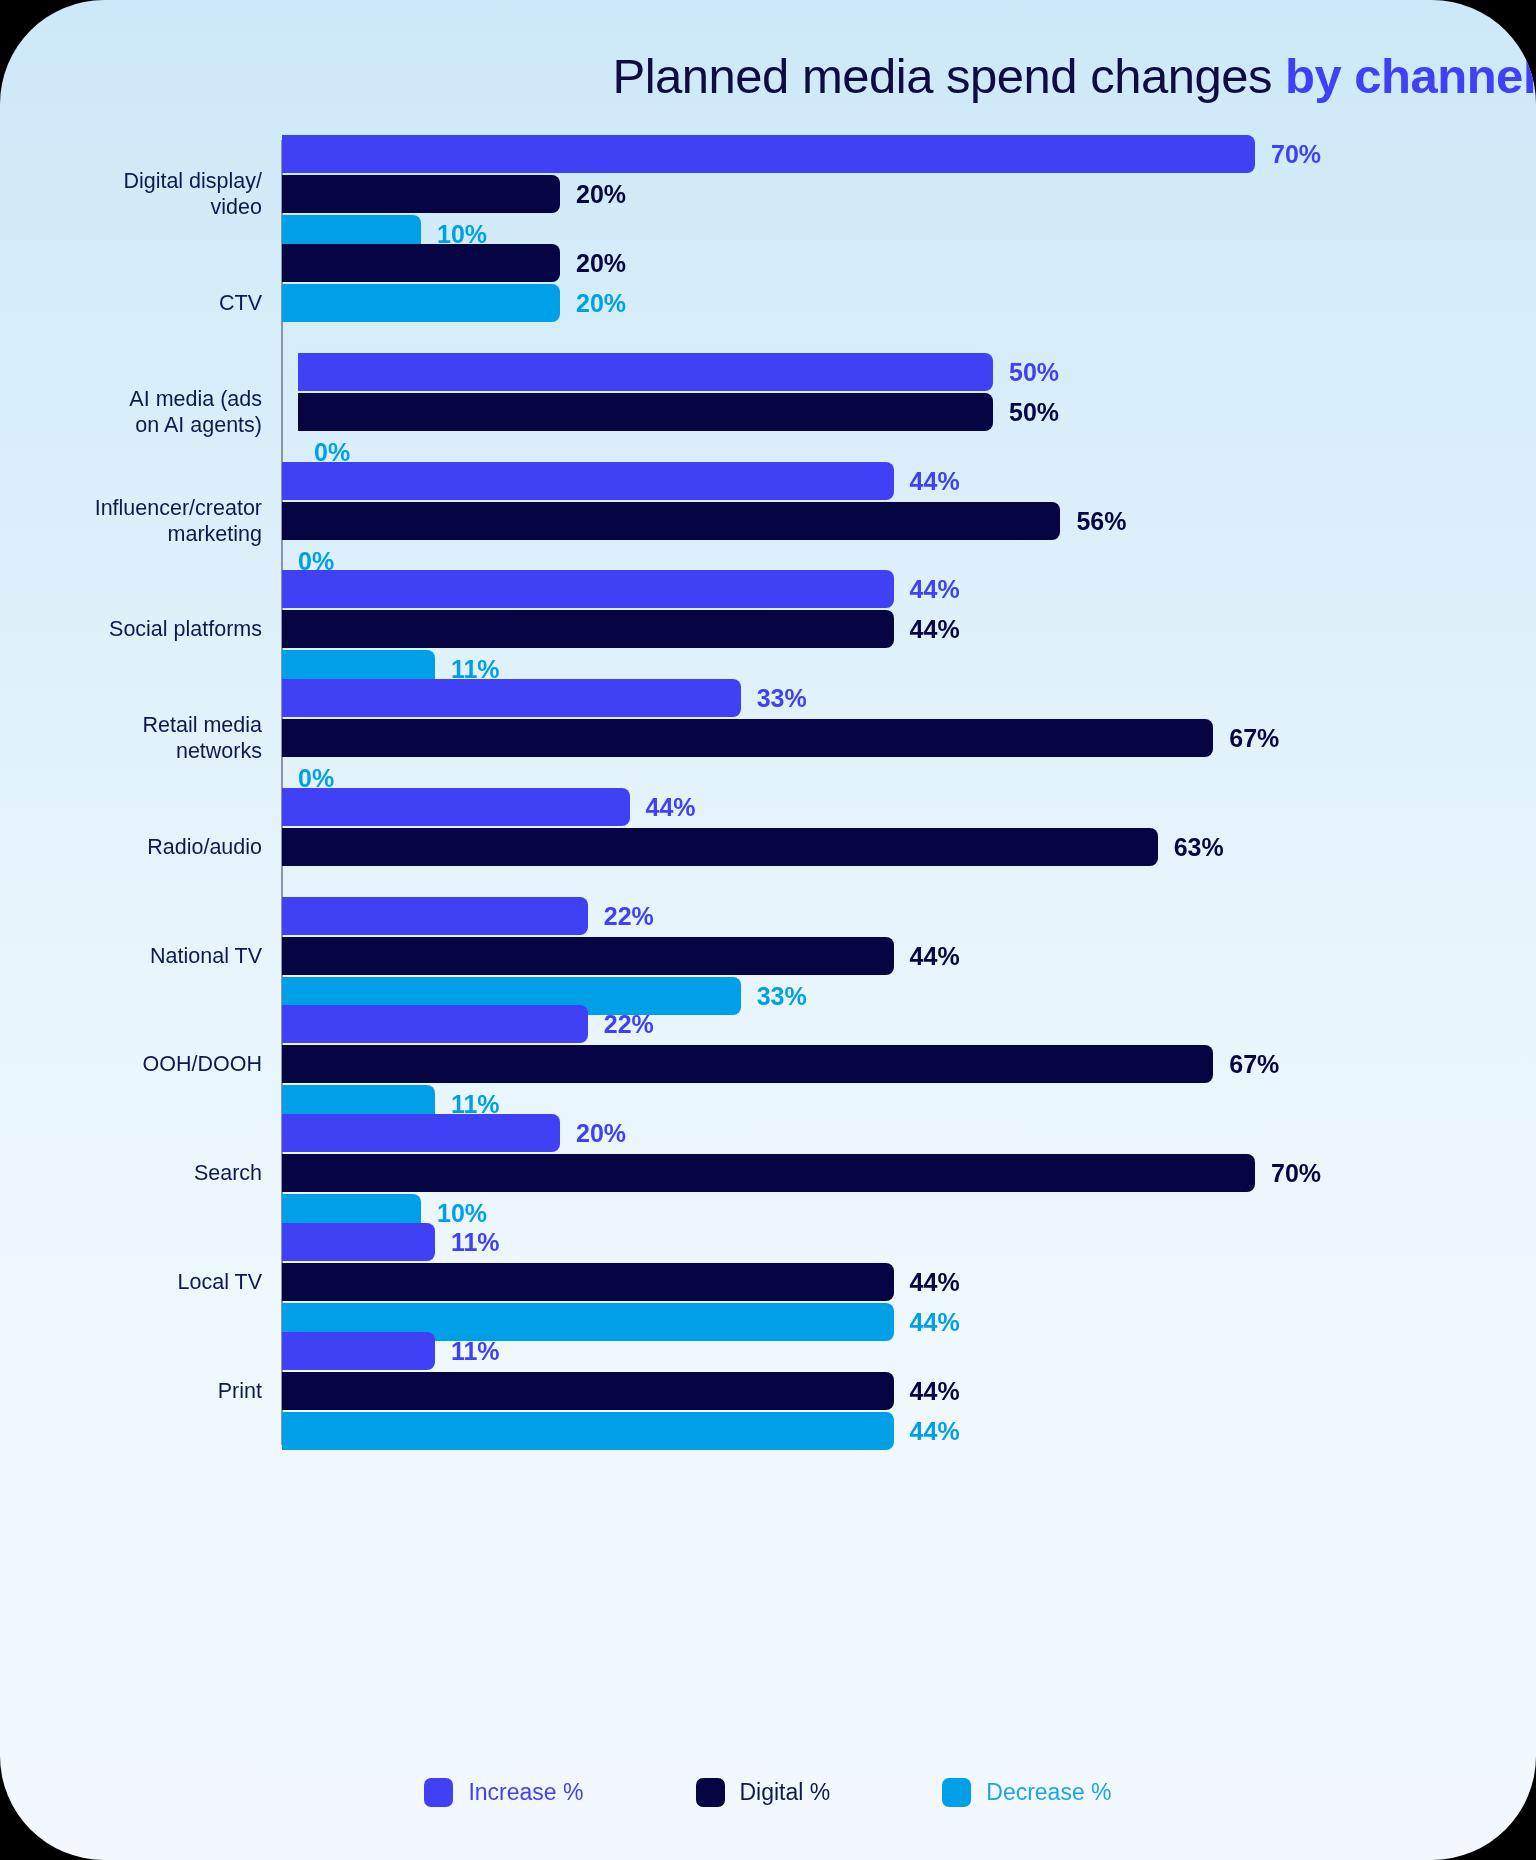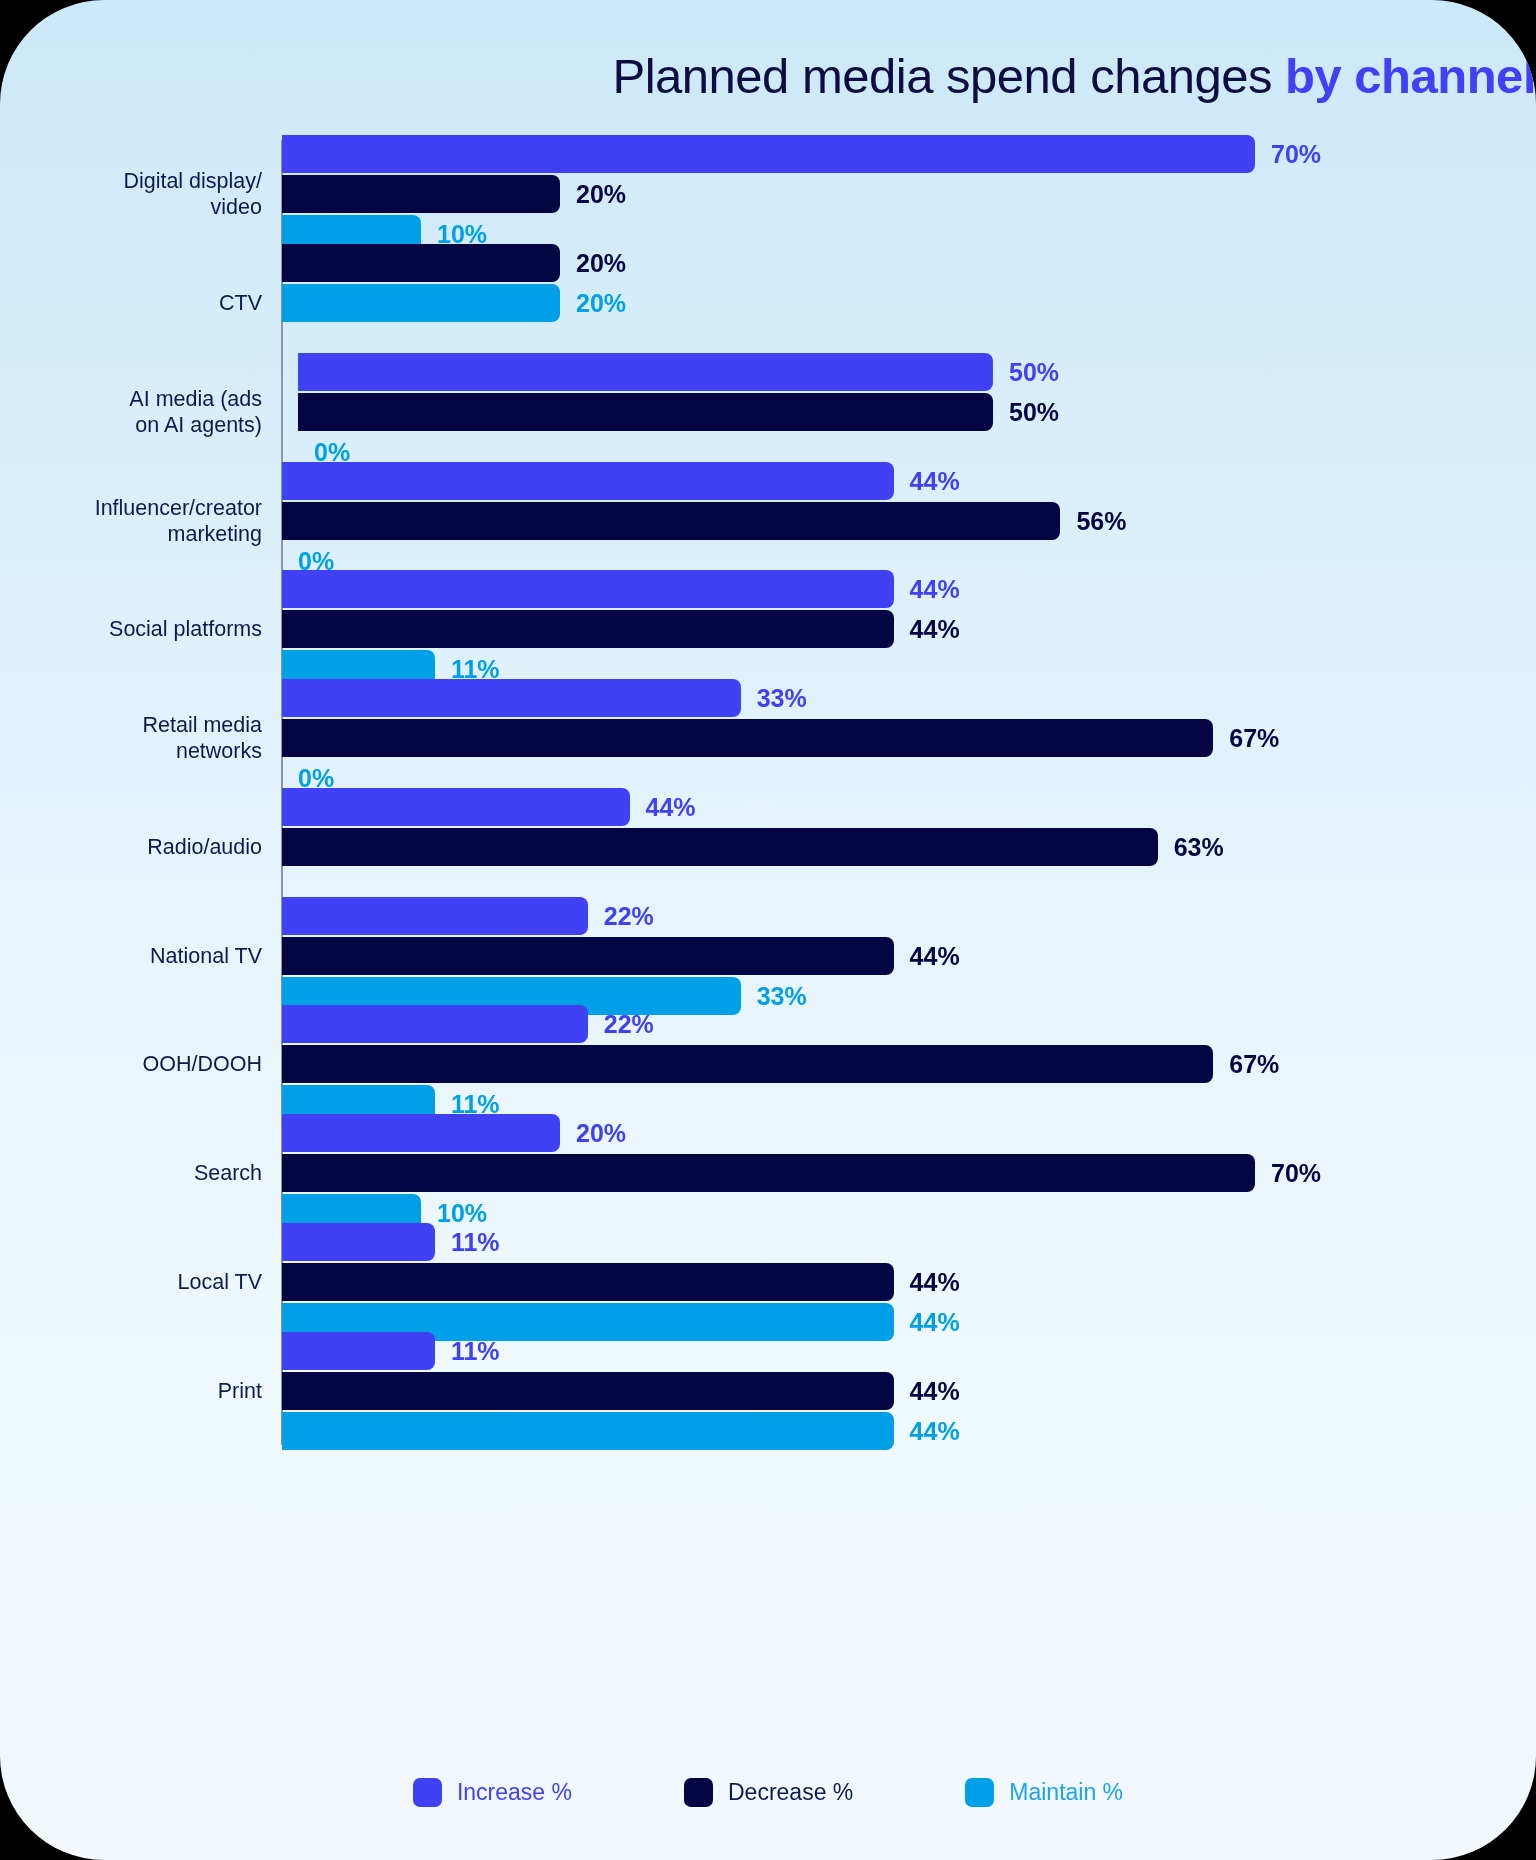--- a/index.html
+++ b/index.html
@@ -361,21 +361,21 @@
       </div>
   </div>
 
   <div id="legend">
       <div class="legend-item">
         <span class="legend-swatch increase"></span>
         <span class="legend-label increase">Increase %</span>
       </div>
       <div class="legend-item">
         <span class="legend-swatch maintain"></span>
-        <span class="legend-label maintain">Decrease %</span>
+        <span class="legend-label maintain">Digital %</span>
       </div>
       <div class="legend-item">
         <span class="legend-swatch decrease"></span>
-        <span class="legend-label decrease">Maintain %</span>
+        <span class="legend-label decrease">Decrease %</span>
       </div>
     </div>
 
 </div>
 
 </body></html>

